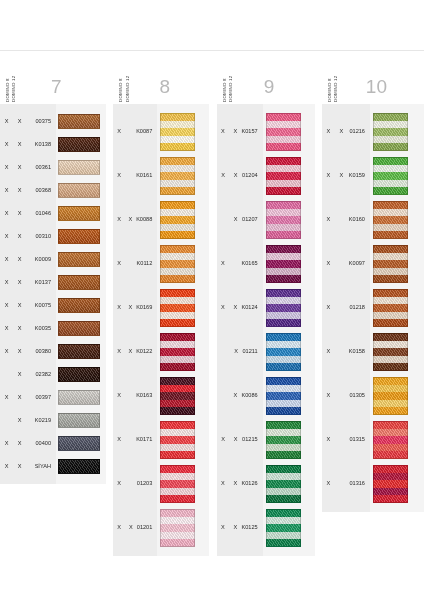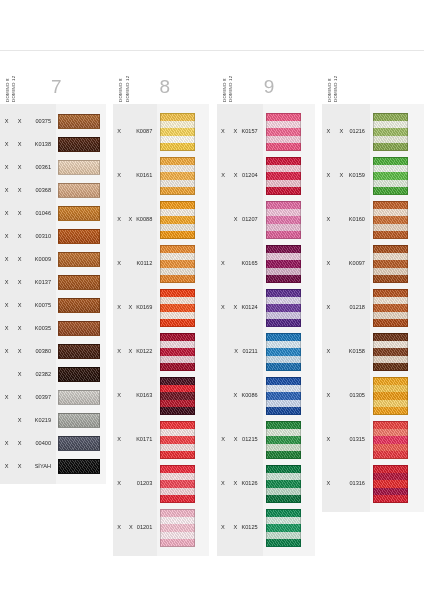--- a/index.html
+++ b/index.html
@@ -535,20 +535,21 @@
     </div>
 
     <div class="gap"></div>
 
     <div class="group g4">
       <div class="group-head">
         <div class="vert-labels">
           <div class="vert-label">DOMINO 8</div>
           <div class="vert-label">DOMINO 12</div>
         </div>
+        <div class="group-number">10</div>
       </div>
       <div class="group-body">
         <div class="codes-col">
             <div class="row">
               <div class="mark">X</div>
               <div class="mark">X</div>
               <div class="code">01216</div>
             </div>
             <div class="row">
               <div class="mark">X</div>

